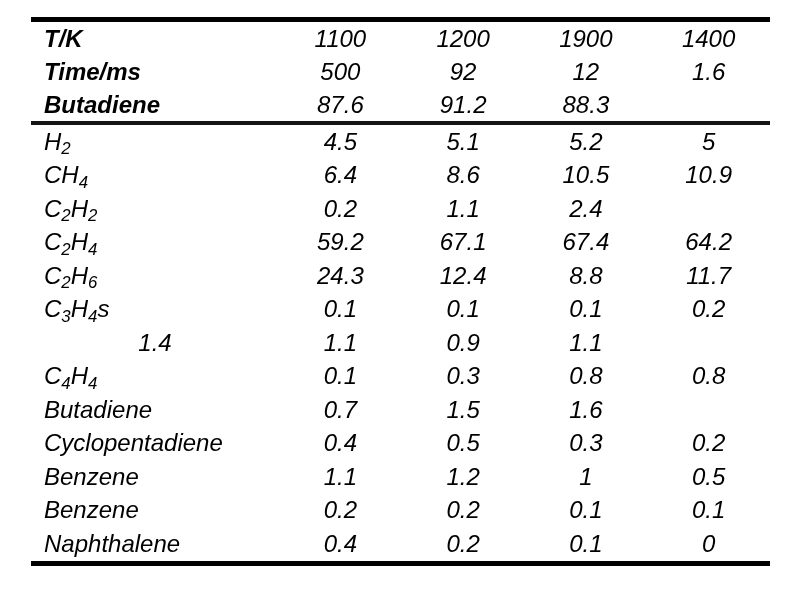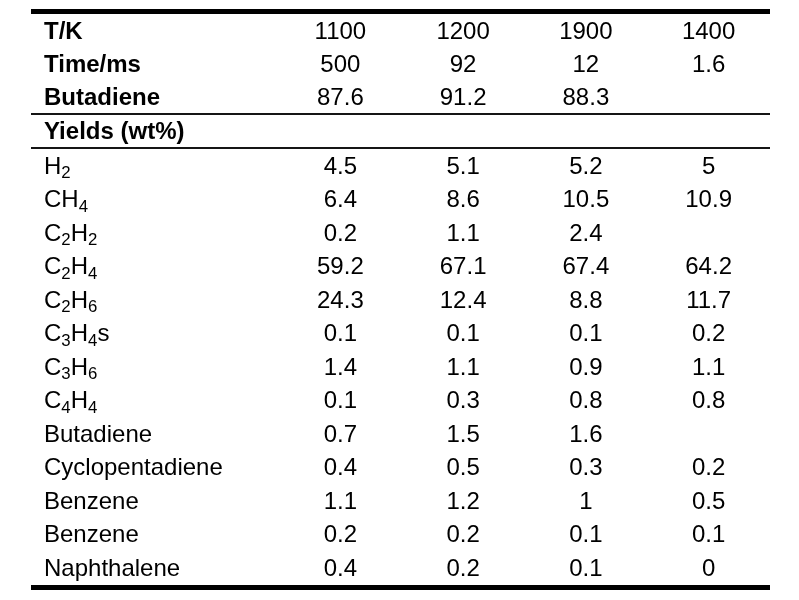--- a/index.html
+++ b/index.html
@@ -11,22 +11,23 @@
     width: 799px;
     height: 600px;
     position: relative;
     font-family: "Liberation Sans", sans-serif;
     color: #000000;
     overflow: hidden;
   }
   .sci-table {
     position: absolute;
     left: 31px;
-    top: 9px;
+    top: 17px;
     width: 739px;
+    font-style: italic;
   }
   .rule {
     width: 100%;
     background: #000000;
   }
   .rule.thick { height: 5px; }
   .rule.thin  { height: 2px; background: #151515; }
   .row {
     display: grid;
     grid-template-columns: 248px 1fr 1fr 1fr 1fr;
@@ -83,23 +84,20 @@
         <div class="cell val">1.6</div>
       </div>
       <div class="row">
         <div class="cell label">Butadiene</div>
         <div class="cell val">87.6</div>
         <div class="cell val">91.2</div>
         <div class="cell val">88.3</div>
       </div>
     </div>
   <div class="rule thin"></div>
-  <div class="section-row">
-    <span>Yields (wt%)</span>
-  </div>
   <div class="rule thin"></div>
   <div class="yield-rows" id="yield-rows">
       <div class="row">
         <div class="cell label">H<sub>2</sub></div>
         <div class="cell val">4.5</div>
         <div class="cell val">5.1</div>
         <div class="cell val">5.2</div>
         <div class="cell val">5</div>
       </div>
       <div class="row">
@@ -130,21 +128,20 @@
         <div class="cell val">11.7</div>
       </div>
       <div class="row">
         <div class="cell label">C<sub>3</sub>H<sub>4</sub>s</div>
         <div class="cell val">0.1</div>
         <div class="cell val">0.1</div>
         <div class="cell val">0.1</div>
         <div class="cell val">0.2</div>
       </div>
       <div class="row">
-        <div class="cell label">C<sub>3</sub>H<sub>6</sub></div>
         <div class="cell val">1.4</div>
         <div class="cell val">1.1</div>
         <div class="cell val">0.9</div>
         <div class="cell val">1.1</div>
       </div>
       <div class="row">
         <div class="cell label">C<sub>4</sub>H<sub>4</sub></div>
         <div class="cell val">0.1</div>
         <div class="cell val">0.3</div>
         <div class="cell val">0.8</div>

